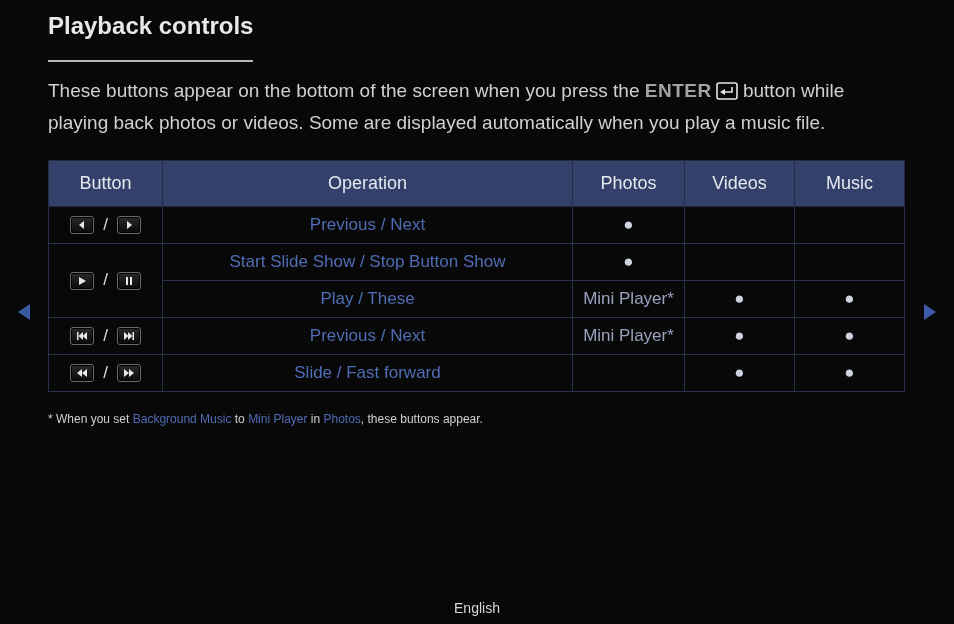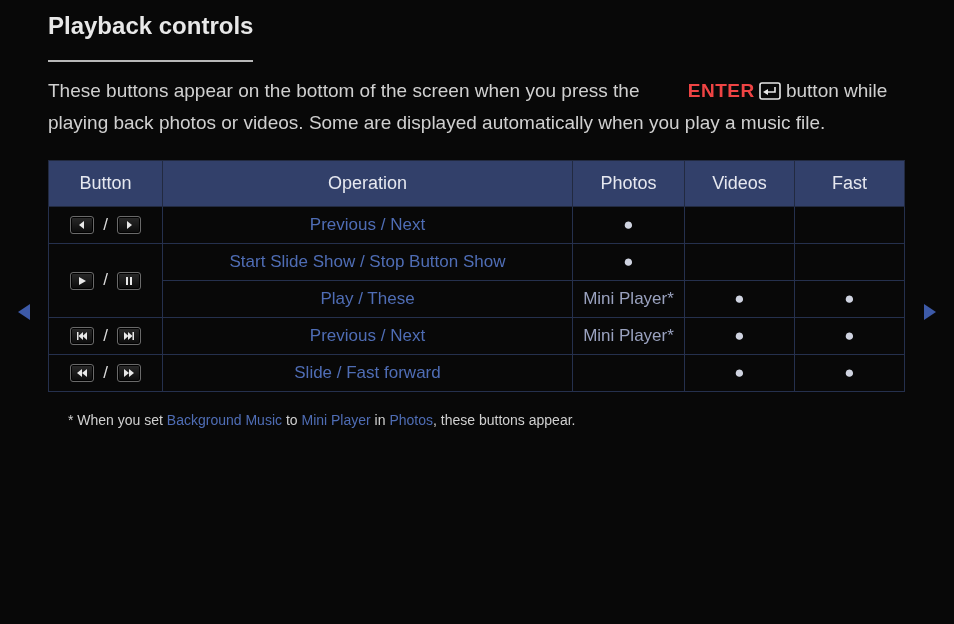--- a/index.html
+++ b/index.html
@@ -30,23 +30,22 @@
   }
   .intro {
     font-size: 19px;
     line-height: 1.55;
     color: #d0d0d0;
     margin-bottom: 22px;
     max-width: 840px;
   }
   .intro .enter-label {
     font-weight: 700;
-    color: #ef4444;
+    color: #a3a3a3;
     letter-spacing: 0.5px;
-    margin-left: 43px;
   }
   .enter-glyph {
     display: inline-block;
     vertical-align: -3px;
     margin-left: 4px;
   }
   table.controls {
     width: 855px;
     border-collapse: collapse;
     table-layout: fixed;
@@ -101,23 +100,22 @@
     border: 1px solid #6a6a6a;
     border-radius: 3px;
     vertical-align: middle;
     box-shadow: inset 0 0 0 1px #000;
     color: #e8e8e8;
     font-size: 10px;
     line-height: 1;
   }
   .footnote {
     margin-top: 20px;
-    font-size: 14px;
+    font-size: 12px;
     color: #d0d0d0;
-    margin-left: 20px;
   }
   .footnote .link {
     color: #4f6db5;
     font-weight: 500;
   }
   .lang {
     position: absolute;
     left: 0; right: 0;
     bottom: 8px;
     text-align: center;
@@ -171,21 +169,21 @@
         <col class="c-ph">
         <col class="c-vd">
         <col class="c-mu">
     </colgroup>
     <thead>
       <tr>
         <th>Button</th>
         <th>Operation</th>
         <th>Photos</th>
         <th>Videos</th>
-        <th>Fast</th>
+        <th>Music</th>
       </tr>
     </thead>
     <tbody>
 
       <tr>
         <td class="btn-cell">
           <span class="kbtn">
             <svg width="10" height="10" viewBox="0 0 10 10">
                 <polygon points="7,1 7,9 2,5" fill="#e8e8e8"></polygon>
               </svg>
@@ -277,13 +275,14 @@
         <td class="dot">●</td>
       </tr>
 
     </tbody>
   </table>
 
   <div class="footnote">
     <span>* When you set </span><span class="link">Background Music</span><span> to </span><span class="link">Mini Player</span><span> in </span><span class="link">Photos</span><span>, these buttons appear.</span>
   </div>
 
+  <div class="lang">English</div>
 </div>
 
 </body></html>

